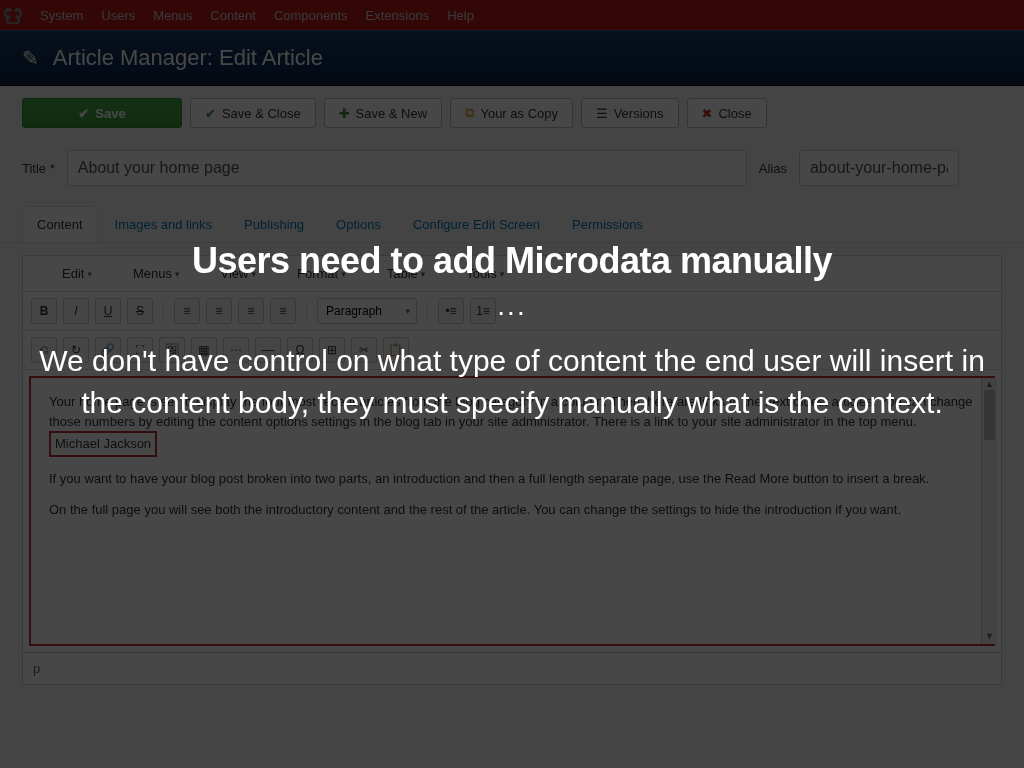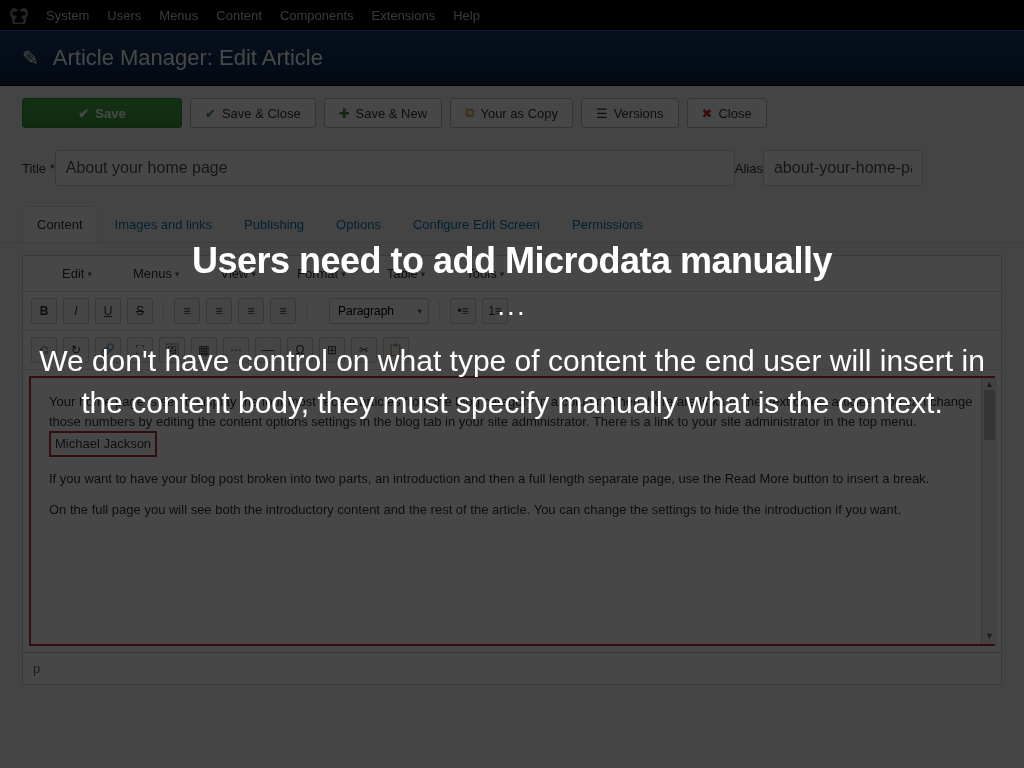--- a/index.html
+++ b/index.html
@@ -1,46 +1,46 @@
 <!DOCTYPE html>
 <html><head>
 <meta charset="utf-8">
 <style>
 * { margin:0; padding:0; box-sizing:border-box; font-family:Arial,Helvetica,sans-serif; }
 body { width:1024px; height:768px; overflow:hidden; position:relative; background:#f5f5f5; }
-.topbar { height:30px; background:#000000; display:flex; align-items:center; padding:0 10px; gap:18px; color:#ccc; font-size:13px; }
+.topbar { height:30px; background:#b91c1c; display:flex; align-items:center; padding:0 4px; gap:18px; color:#ccc; font-size:13px; }
 .topbar .joomla-logo { width:18px; height:18px; display:flex; align-items:center; justify-content:center; }
 .topbar span { cursor:pointer; }
 .header { height:56px; background:linear-gradient(#163a6b,#0d2548); display:flex; align-items:center; padding:0 22px; gap:14px; border-top:1px solid #2a5a9a; border-bottom:1px solid #000; }
 .header .pencil-icon { color:#fff; font-size:20px; }
 .header h1 { color:#fff; font-weight:normal; font-size:22px; }
 .toolbar { padding:12px 22px; display:flex; gap:8px; background:#f5f5f5; }
 .btn { height:30px; border:1px solid #bbb; border-radius:3px; background:#fff; padding:0 14px; font-size:13px; display:flex; align-items:center; gap:6px; cursor:pointer; color:#333; }
 .btn.green { background:linear-gradient(#4cae4c,#3a9a3a); border-color:#2d882d; color:#fff; min-width:160px; justify-content:center; font-weight:bold; }
 .btn .ico { font-size:13px; }
 .ico.green { color:#3a8a3a; }
 .ico.orange { color:#d58512; }
 .ico.red { color:#c9302c; }
 .ico.dark { color:#333; }
-.title-row { padding:10px 22px 20px 22px; display:flex; align-items:center; gap:0; }
+.title-row { padding:10px 22px 20px 22px; display:flex; align-items:center; gap:12px; }
 .title-row label { font-size:13px; color:#333; }
 .title-row input { height:36px; border:1px solid #ccc; border-radius:3px; padding:0 10px; font-size:16px; color:#555; }
 #title-input { flex:1; max-width:680px; }
 #alias-input { width:160px; }
 .tabs { padding:0 22px; display:flex; gap:2px; border-bottom:1px solid #ddd; }
 .tab { padding:10px 14px; font-size:13px; color:#07b; cursor:pointer; border:1px solid transparent; border-bottom:none; border-radius:4px 4px 0 0; background:transparent; }
 .tab.active { color:#333; background:#fff; border-color:#ddd; }
 .editor-wrap { margin:12px 22px 0 22px; border:1px solid #ccc; background:#fff; }
 .editor-bar { display:flex; gap:4px; padding:6px 8px; border-bottom:1px solid #ddd; align-items:center; flex-wrap:wrap; }
 .ed-menu { font-size:13px; color:#333; padding:4px 6px; cursor:pointer; display:flex; align-items:center; gap:3px;margin-left:25px; }
 .ed-menu .caret { font-size:9px; color:#666; }
 .ed-toolbar { display:flex; gap:6px; padding:6px 8px; border-bottom:1px solid #ddd; align-items:center; flex-wrap:wrap; }
 .ed-btn { width:26px; height:26px; border:1px solid #ccc; border-radius:2px; background:#f8f8f8; display:flex; align-items:center; justify-content:center; font-size:12px; cursor:pointer; color:#333; }
 .ed-sep { width:1px; height:20px; background:#ddd; margin:0 4px; }
-.ed-select { height:26px; border:1px solid #ccc; border-radius:2px; padding:0 18px 0 8px; font-size:12px; background:#fff; position:relative; display:flex; align-items:center; min-width:100px;margin-left:12px; }
+.ed-select { height:26px; border:1px solid #ccc; border-radius:2px; padding:0 18px 0 8px; font-size:12px; background:#fff; position:relative; display:flex; align-items:center; min-width:100px; }
 .ed-select::after { content:"▾"; position:absolute; right:6px; font-size:9px; color:#666; }
 .content-area { position:relative; padding:14px 18px; font-size:13px; color:#333; line-height:1.5; min-height:270px; border:2px solid #b33; margin:6px; }
 .content-area p { margin-bottom:12px; }
 .highlight-box { border:2px solid #b33; padding:1px 4px; display:inline-block; }
 .scrollbar { position:absolute; right:-4px; top:0; bottom:0; width:16px; background:#eee; border-left:1px solid #ccc; }
 .scrollbar .thumb { position:absolute; left:2px; right:2px; top:12px; height:50px; background:#bbb; border-radius:2px; }
 .scrollbar .arrow { position:absolute; left:0; right:0; height:14px; text-align:center; font-size:9px; color:#666; }
 .pathbar { margin:0 22px; padding:8px 10px; border:1px solid #ccc; border-top:none; background:#fff; font-size:13px; color:#666; }
 .dim-overlay { position:absolute; inset:0; background:rgba(0,0,0,0.72); z-index:100; }
 .overlay-text { position:absolute; inset:0; z-index:101; display:flex; flex-direction:column; align-items:center; justify-content:flex-start; padding-top:240px; color:#fff; text-align:center; }

